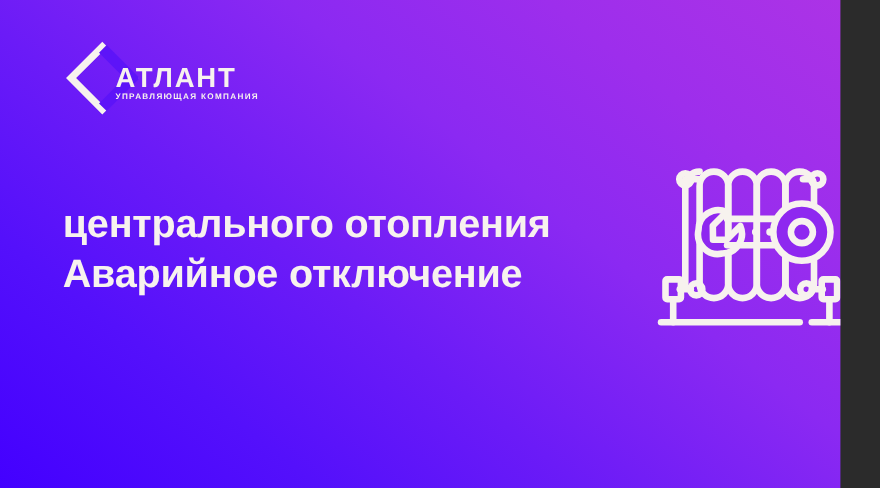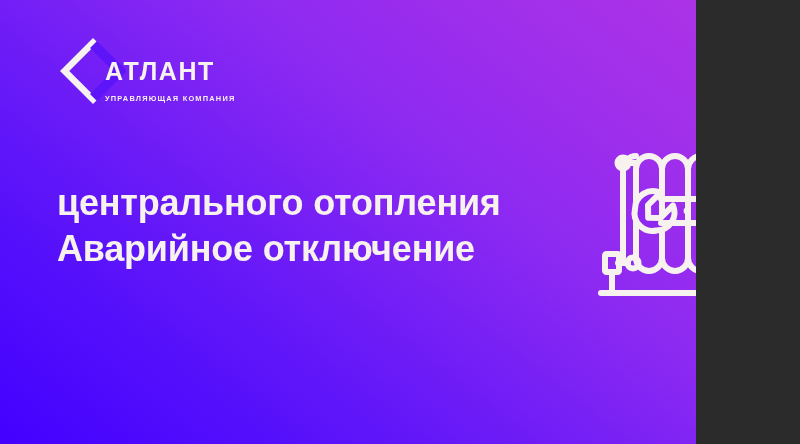--- a/index.html
+++ b/index.html
@@ -2,21 +2,21 @@
 <html><head>
 <meta charset="utf-8">
 <style>
   html, body {
     margin: 0;
     padding: 0;
     background: #2b2b2b;
   }
   #banner {
     position: relative;
-    width: 696px;
+    width: 764px;
     height: 444px;
     overflow: hidden;
     font-family: "Liberation Sans", sans-serif;
     background: linear-gradient(38deg,
         #4300ff 0%,
         #5410fb 22%,
         #6b1bf7 40%,
         #8b29f2 62%,
         #9d2eec 80%,
         #ac33e6 100%);
@@ -45,21 +45,21 @@
   }
   .logo-title {
     font-size: 25px;
     font-weight: bold;
     letter-spacing: 1.6px;
     color: #f7f2ee;
     line-height: 1;
     white-space: nowrap;
   }
   .logo-sub {
-    margin-top: 11px;
+    margin-top: 0;
     font-size: 7.4px;
     font-weight: bold;
     letter-spacing: 1.22px;
     color: #f7f2ee;
     line-height: 1;
     white-space: nowrap;
   }
 
   
   #headline {

